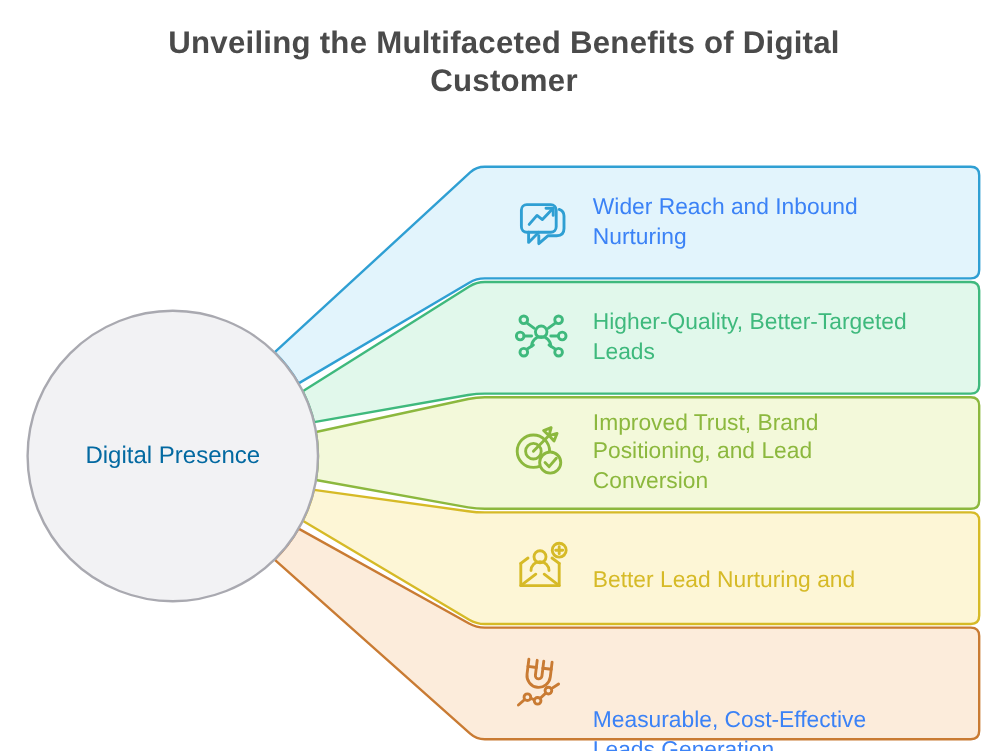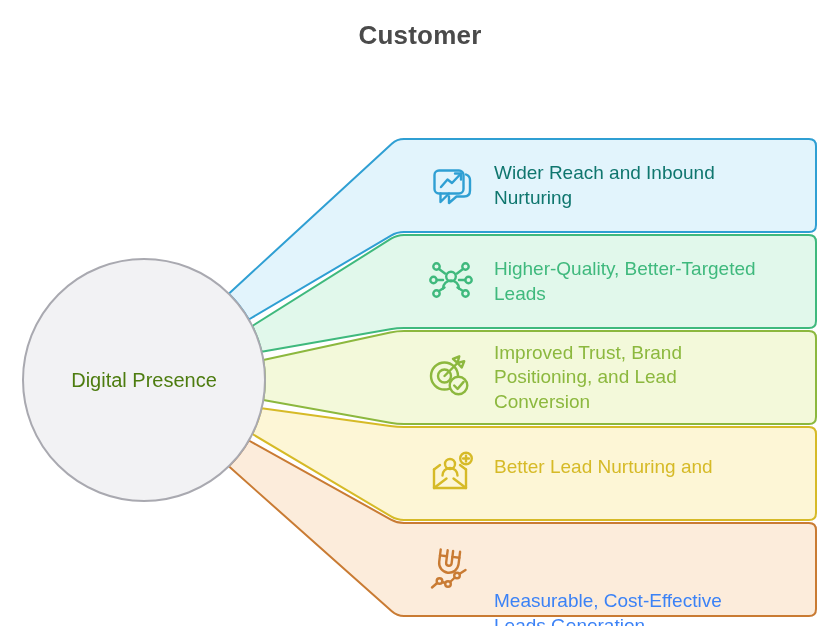--- a/index.html
+++ b/index.html
@@ -16,44 +16,45 @@
     position:absolute;left:24px;top:367px;width:240px;text-align:center;
     font-size:20px;line-height:26px;font-weight:400;
   }
   .branch-label{
     position:absolute;left:494px;display:flex;flex-direction:column;justify-content:center;
     font-size:19px;line-height:24.5px;font-weight:400;
   }
   .lb1{top:139px;height:93px}
   .lb2{top:235px;height:93px}
   .lb3{top:331px;height:93px}
-  .lb4{top:410px;height:114px}
+  .lb4{top:427px;height:114px}
   .lb5{top:523px;height:93px}
   .branch-icon{position:absolute;left:427px;width:48px;height:48px;}
   .ic1{top:162px}.ic2{top:258px}.ic3{top:354px}.ic4{top:450px}.ic5{top:546px}
 </style>
 </head>
 <body>
 
 <div class="stage">
 
   <svg class="diagram-svg" width="840" height="626" viewBox="0 0 840 626">
     <path class="branch-shape" stroke-width="2" stroke-linejoin="round" fill="#e2f4fc" stroke="#2f9fd3" d="M 228.8 293.7 L 391.8 143.7 Q 397 139 404 139 L 809 139 Q 816 139 816 146 L 816 225 Q 816 232 809 232 L 404 232 Q 397 232 391.0 235.6 L 248.8 319.5 A 121 121 0 0 0 228.8 293.7 Z"></path>
     <path class="branch-shape" stroke-width="2" stroke-linejoin="round" fill="#e1f8eb" stroke="#3fb97d" d="M 252.3 326.0 L 391.1 238.7 Q 397 235 404 235 L 809 235 Q 816 235 816 242 L 816 321 Q 816 328 809 328 L 404 328 Q 397 328 390.1 329.2 L 261.7 351.8 A 121 121 0 0 0 252.3 326.0 Z"></path>
     <path class="branch-shape" stroke-width="2" stroke-linejoin="round" fill="#f3f9da" stroke="#8cb83e" d="M 263.3 360.0 L 390.2 332.5 Q 397 331 404 331 L 809 331 Q 816 331 816 338 L 816 417 Q 816 424 809 424 L 404 424 Q 397 424 390.1 422.8 L 263.3 400.0 A 121 121 0 0 0 263.3 360.0 Z"></path>
     <path class="branch-shape" stroke-width="2" stroke-linejoin="round" fill="#fdf6d6" stroke="#d6ba27" d="M 261.7 408.2 L 390.1 426.0 Q 397 427 404 427 L 809 427 Q 816 427 816 434 L 816 513 Q 816 520 809 520 L 404 520 Q 397 520 391.0 516.4 L 252.3 434.0 A 121 121 0 0 0 261.7 408.2 Z"></path>
     <path class="branch-shape" stroke-width="2" stroke-linejoin="round" fill="#fcecdb" stroke="#c97b33" d="M 248.8 440.5 L 390.9 519.6 Q 397 523 404 523 L 809 523 Q 816 523 816 530 L 816 609 Q 816 616 809 616 L 404 616 Q 397 616 391.8 611.3 L 228.8 466.3 A 121 121 0 0 0 248.8 440.5 Z"></path>
     <circle cx="144" cy="380" r="121" stroke-width="2" fill="#f2f2f4" stroke="#a9a9b0"></circle>
   </svg>
 
   <div class="title" style="color: rgb(74, 74, 74);">
+    <div>Unveiling the Multifaceted Benefits of Digital</div>
     <div>Customer</div>
   </div>
 
-  <div class="center-label" style="color: #4d7c0f;">Digital Presence</div>
+  <div class="center-label" style="color: #0369a1;">Digital Presence</div>
 
   <svg class="branch-icon ic1" viewBox="0 0 48 48">
     <g fill="none" stroke-width="2.4" stroke-linecap="round" stroke-linejoin="round" stroke="#2f9fd3">
       <path d="M39 12.5 q4 1.5 4 5.5 v10.5 q0 6 -6 6 h-7.5 l-7.5 6.5 v-6.5"></path>
       <rect x="7.5" y="8.5" width="29" height="23" rx="4.5"></rect>
       <path d="M13.5 31.5 v8.5 l8.5 -8.5"></path>
       <path d="M14 25 l6.5 -7.5 l4.5 3.5 l9 -9.5"></path>
       <path d="M28 11.5 h6 v6"></path>
     </g>
   </svg>
@@ -103,21 +104,21 @@
         <path d="M19.5 4.5 V17 a2.75 2.75 0 0 0 5.5 0 V4.5"></path>
         <path d="M12.5 10.5 h7 M25 10.5 h7"></path>
       </g>
       <path d="M5 41.5 L12.5 35 L21 38 L30 29.5 L38.5 24"></path>
       <circle cx="12.5" cy="35" r="2.8" fill="#fcecdb"></circle>
       <circle cx="21" cy="38" r="2.8" fill="#fcecdb"></circle>
       <circle cx="30" cy="29.5" r="2.8" fill="#fcecdb"></circle>
     </g>
   </svg>
 
-  <div class="branch-label lb1" style="color: #0f766e;">
+  <div class="branch-label lb1" style="color: #3b82f6;">
     <div>Wider Reach and Inbound</div>
     <div>Nurturing</div>
   </div>
   <div class="branch-label lb2" style="color: rgb(63, 185, 125);">
     <div>Higher-Quality, Better-Targeted</div>
     <div>Leads</div>
   </div>
   <div class="branch-label lb3" style="color: rgb(140, 184, 62);">
     <div>Improved Trust, Brand</div>
     <div>Positioning, and Lead</div>

